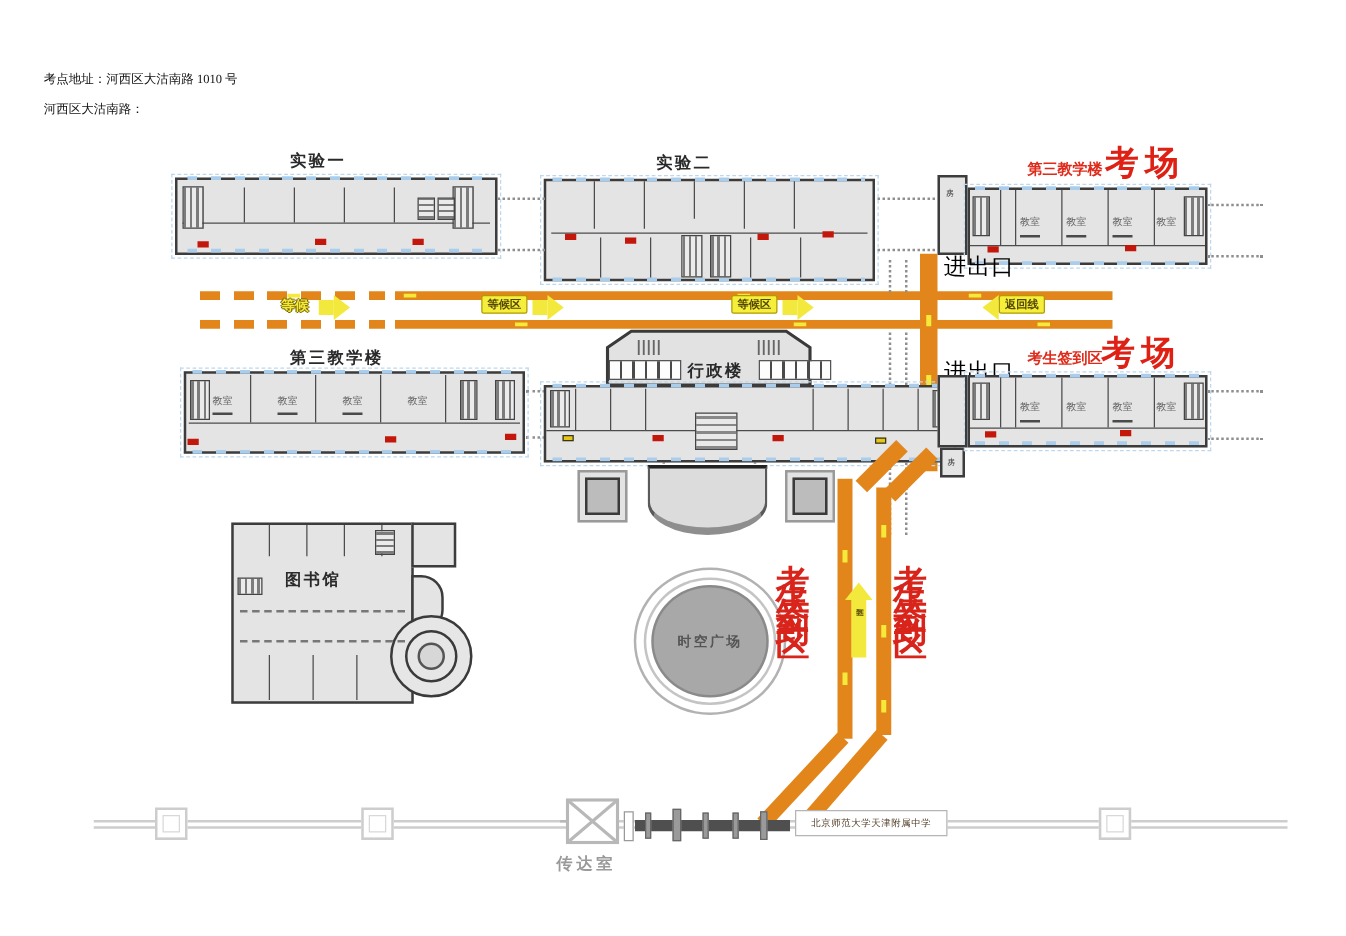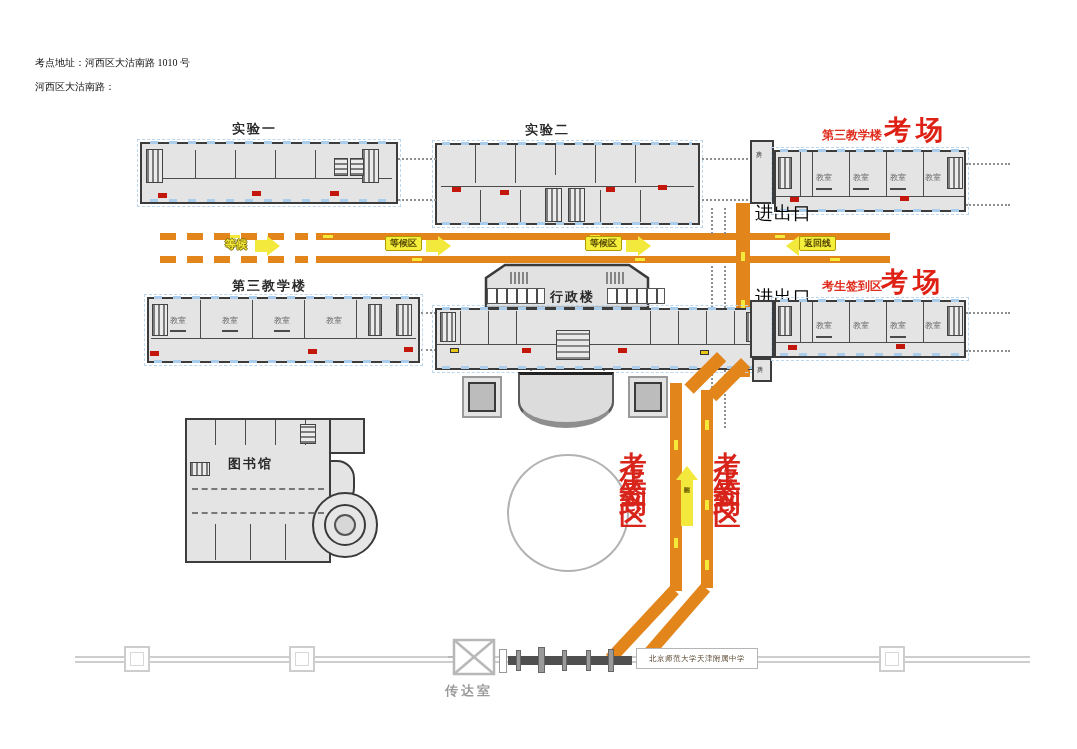--- a/index.html
+++ b/index.html
@@ -303,20 +303,23 @@
   <div class="vline" style="left:305px;top:420px;height:25px;"></div>
   <div class="abs" style="left:192px;top:488px;width:132px;border-top:2px dashed #777;"></div>
   <div class="abs" style="left:192px;top:512px;width:132px;border-top:2px dashed #777;"></div>
   <div class="vline" style="left:215px;top:524px;height:36px;"></div>
   <div class="vline" style="left:250px;top:524px;height:36px;"></div>
   <div class="vline" style="left:285px;top:524px;height:36px;"></div>
   <div class="stairs" style="left:190px;top:462px;width:18px;height:12px;"></div>
   <div class="stairs h" style="left:300px;top:424px;width:14px;height:18px;"></div>
 
   <div class="plaza-outer" style="left:507px;top:454px;width:118px;height:114px;"></div>
+  <div class="plaza-disc" style="left:521px;top:468px;width:90px;height:86px;">
+    <span>时空广场</span>
+  </div>
 
   <div class="route" style="left:741px;top:358px;width:13px;height:48px;transform:rotate(45deg);transform-origin:top left;"></div>
   <div class="route" style="left:717px;top:352px;width:13px;height:46px;transform:rotate(45deg);transform-origin:top left;"></div>
   <div class="route" style="left:670px;top:383px;width:12px;height:208px;"></div>
   <div class="route" style="left:701px;top:390px;width:12px;height:198px;"></div>
   <div class="route" style="left:670px;top:586px;width:12px;height:94px;transform:rotate(43deg);transform-origin:top left;"></div>
   <div class="route" style="left:701px;top:584px;width:12px;height:96px;transform:rotate(41deg);transform-origin:top left;"></div>
   <div class="ydash" style="left:674px;top:440px;width:4px;height:10px;"></div>
   <div class="ydash" style="left:674px;top:538px;width:4px;height:10px;"></div>
   <div class="ydash" style="left:705px;top:420px;width:4px;height:10px;"></div>

